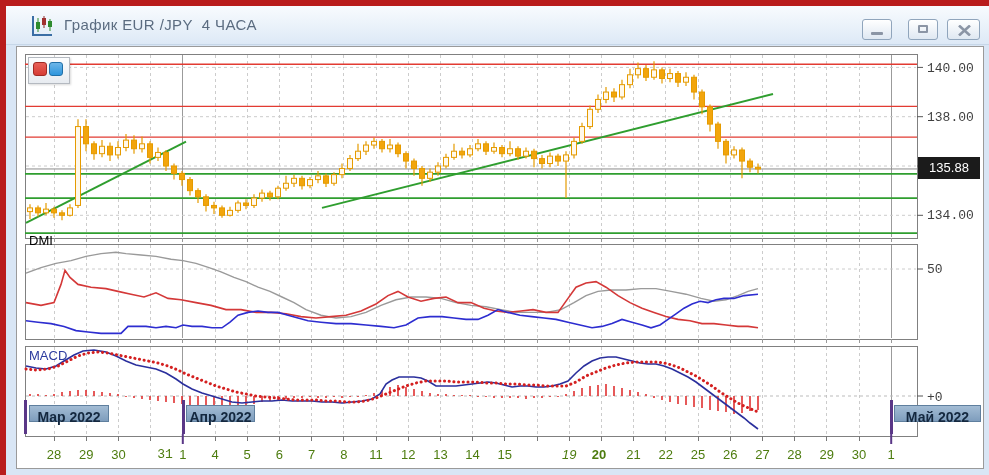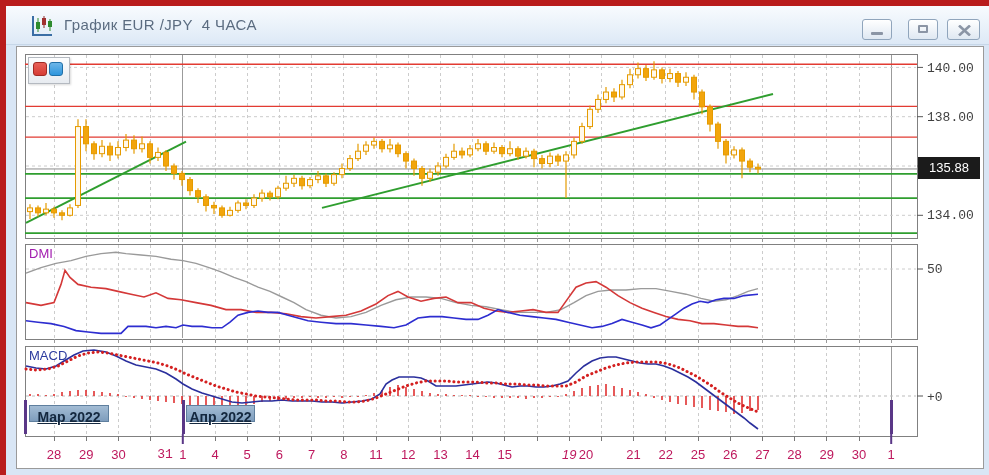--- a/index.html
+++ b/index.html
@@ -23,29 +23,29 @@
   #plot{position:absolute;left:0;top:0;pointer-events:none;}
   .axis-label{position:absolute;left:921px;font-size:13px;color:#3f3f3f;font-family:Liberation Mono, monospace;}
   #price-badge{position:absolute;left:912px;top:151px;width:62px;height:22px;background:#1b1b1b;
     color:#ffffff;font-size:13px;font-weight:normal;text-align:center;line-height:22px;}
   #legend{position:absolute;left:22px;top:51px;width:40px;height:25px;
     background:linear-gradient(#fcfdfe,#e7ebf0);border:1px solid #b4b9c0;
     box-shadow:1px 1px 2px rgba(0,0,0,0.15);}
   .legend-btn{position:absolute;top:4px;width:14px;height:14px;border-radius:3px;box-sizing:border-box;}
   #legend-red{left:4px;border:1px solid #a02a24;}
   #legend-blue{left:20px;border:1px solid #1f6fa8;}
-  #dmi-label{position:absolute;left:23px;top:240px;font-size:13px;color:#a21caf;}
+  #dmi-label{position:absolute;left:23px;top:227px;font-size:13px;color:#000000;}
   #macd-label{position:absolute;left:23px;top:342px;font-size:13px;color:#2b3a9e;}
   .month-badge{position:absolute;top:399px;height:17px;line-height:23px;text-align:center;
     font-size:14px;font-weight:bold;color:#14283f;
-    background:linear-gradient(#a3bcd4,#7e9dbd);border:1px solid #5f7f9e;box-sizing:border-box;text-decoration:underline;}
+    background:linear-gradient(#a3bcd4,#7e9dbd);border:1px solid #5f7f9e;box-sizing:border-box;}
   #month-mar{left:23px;width:80px;}
   #month-apr{left:180px;width:69px;}
   #month-may{left:888px;width:87px;}
-  .day-label{position:absolute;top:441px;transform:translateX(-50%);font-size:13px;color:#be185d;}
+  .day-label{position:absolute;top:441px;transform:translateX(-50%);font-size:13px;color:#4d7c0f;}
 </style>
 </head>
 <body>
 
 <div id="window">
   <div id="titlebar">
     <svg id="title-icon" viewBox="0 0 24 24">
       <path d="M3 2 v19 h19" stroke="#3a6ea5" stroke-width="2" fill="none"></path>
       <line x1="8" y1="4" x2="8" y2="18" stroke="#2e8b2e" stroke-width="1"></line>
       <rect x="6" y="8" width="4" height="7" fill="#2e8b2e"></rect>
@@ -553,40 +553,41 @@
 
   <div class="axis-label" style="top:55px">140.00</div>
   <div class="axis-label" style="top:104px">138.00</div>
   <div class="axis-label" style="top:202px">134.00</div>
   <div id="price-badge">135.88</div>
   <div class="axis-label" style="top:256px">50</div>
   <div class="axis-label" style="top:384px">+0</div>
 
   <div class="month-badge" id="month-mar">Мар 2022</div>
   <div class="month-badge" id="month-apr">Апр 2022</div>
+  <div class="month-badge" id="month-may">Май 2022</div>
 
   <div id="day-labels">
       <span class="day-label" style="left: 48px;">28</span>
       <span class="day-label" style="left: 80.2px;">29</span>
       <span class="day-label" style="left: 112.4px;">30</span>
       <span class="day-label" style="left: 159px; font-family: Liberation Mono, monospace;">31</span>
       <span class="day-label" style="left: 176.8px;">1</span>
       <span class="day-label" style="left: 209px;">4</span>
       <span class="day-label" style="left: 241.2px;">5</span>
       <span class="day-label" style="left: 273.4px;">6</span>
       <span class="day-label" style="left: 305.6px;">7</span>
       <span class="day-label" style="left: 337.8px;">8</span>
       <span class="day-label" style="left: 370px;">11</span>
       <span class="day-label" style="left: 402.2px;">12</span>
       <span class="day-label" style="left: 434.4px;">13</span>
       <span class="day-label" style="left: 466.6px;">14</span>
       <span class="day-label" style="left: 498.8px;">15</span>
       <span class="day-label" style="left: 531px; margin-top: 27px;">18</span>
       <span class="day-label" style="left: 563.2px; font-style: italic;">19</span>
-      <span class="day-label" style="left: 580px;">20</span>
+      <span class="day-label" style="left: 593px; font-weight: bold;">20</span>
       <span class="day-label" style="left: 627.6px;">21</span>
       <span class="day-label" style="left: 659.8px;">22</span>
       <span class="day-label" style="left: 692px;">25</span>
       <span class="day-label" style="left: 724.2px;">26</span>
       <span class="day-label" style="left: 756.4px;">27</span>
       <span class="day-label" style="left: 788.6px;">28</span>
       <span class="day-label" style="left: 820.8px;">29</span>
       <span class="day-label" style="left: 853px;">30</span>
       <span class="day-label" style="left: 885.2px;">1</span>
     </div>

